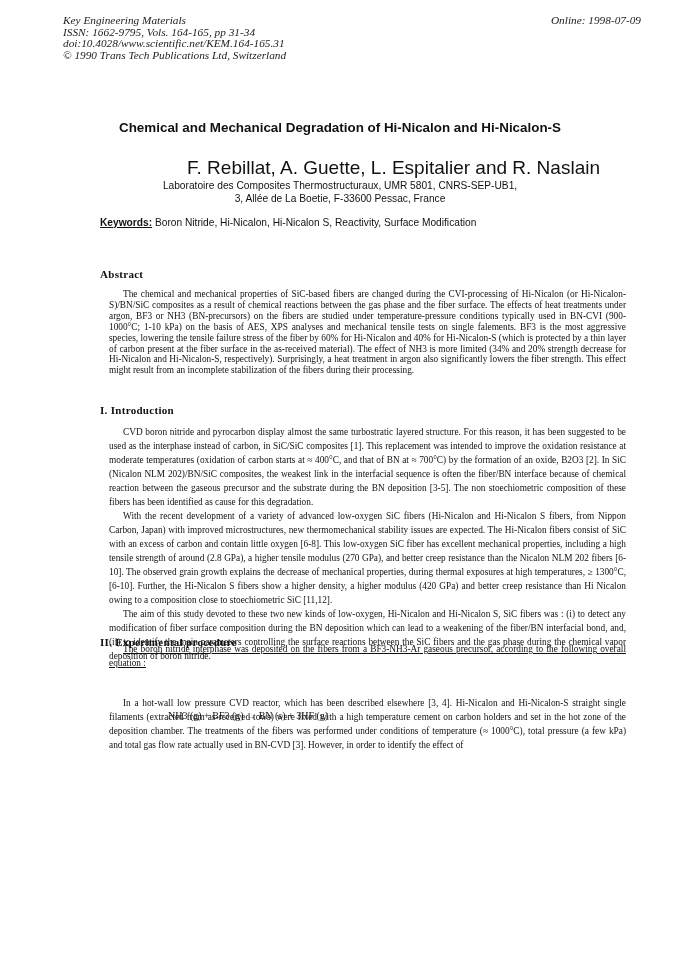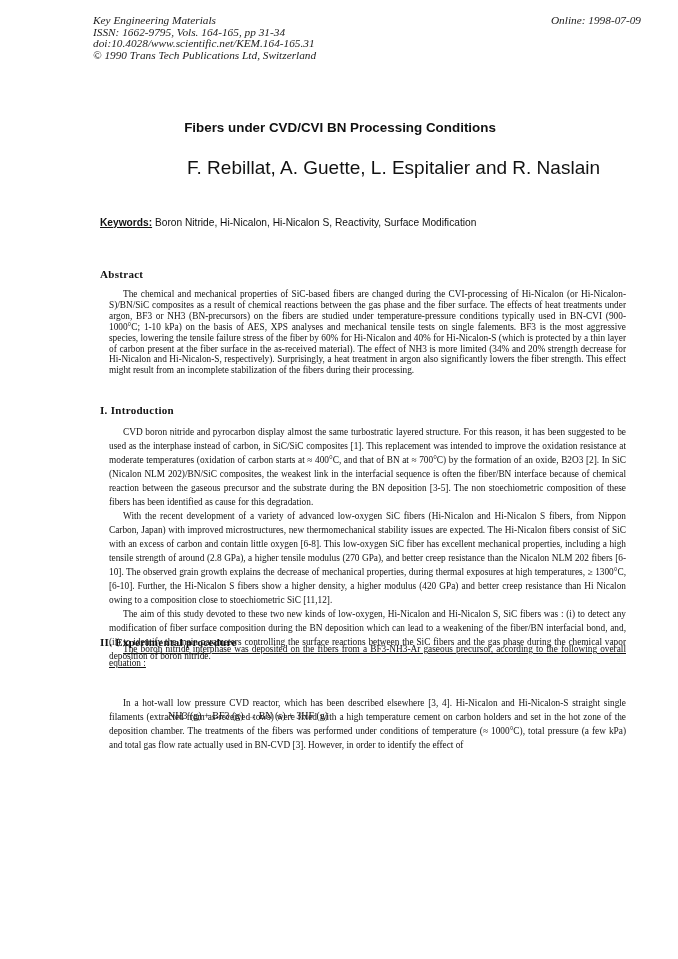--- a/index.html
+++ b/index.html
@@ -1,18 +1,18 @@
 <!DOCTYPE html>
 <html><head>
 <meta charset="utf-8">
 <style>
   html, body { margin:0; padding:0; background:#ffffff; }
   body { width:678px; height:959px; position:relative; overflow:hidden; color:#111; }
   .hdr { position:absolute; font-family:"Liberation Serif", serif; font-style:italic; font-size:11.3px; line-height:11.5px; color:#222; }
-  .hdr-left { left:63px; top:15px;margin-left:30px; }
+  .hdr-left { left:63px; top:15px; }
   .hdr-right { right:37px; top:15px; }
   .title { position:absolute; left:80px; width:520px; top:120px; text-align:center; font-family:"Liberation Sans", sans-serif; font-weight:bold; font-size:13.4px; line-height:16.5px; color:#111; }
   .authors { position:absolute; left:80px; width:520px; top:159px; text-align:right; font-family:"Liberation Sans", sans-serif; font-size:19px; line-height:17px; }
   .affil { position:absolute; left:80px; width:520px; top:180px; text-align:center; font-family:"Liberation Sans", sans-serif; font-size:10.2px; line-height:12.5px; }
   .keywords { position:absolute; left:100px; top:217px; font-family:"Liberation Sans", sans-serif; font-size:10.2px; line-height:12px; }
   .keywords .kl { font-weight:bold; text-decoration:underline; }
   .h { position:absolute; left:100px; font-family:"Liberation Serif", serif; font-weight:bold; font-size:11px; letter-spacing:0.3px; }
   .para { position:absolute; left:100px; width:517px; font-family:"Liberation Serif", serif; font-size:9.3px; line-height:10.9px; text-align:justify;margin-left:9px; }
   .para p { margin:0; text-indent:14px; }
   .intro { line-height:14px; }
@@ -23,26 +23,28 @@
 
 <div class="hdr hdr-left">
   <div>Key Engineering Materials</div>
   <div>ISSN: 1662-9795, Vols. 164-165, pp 31-34</div>
   <div>doi:10.4028/www.scientific.net/KEM.164-165.31</div>
   <div>© 1990 Trans Tech Publications Ltd, Switzerland</div>
 </div>
 <div class="hdr hdr-right">Online: 1998-07-09</div>
 
 <div class="title">
-  <div>Fibers under CVD/CVI BN Processing Conditions</div>
+  <div>Chemical and Mechanical Degradation of Hi-Nicalon and Hi-Nicalon-S</div>
 </div>
 
 <div class="authors">F. Rebillat, A. Guette, L. Espitalier and R. Naslain</div>
 
 <div class="affil">
+  <div>Laboratoire des Composites Thermostructuraux, UMR 5801, CNRS-SEP-UB1,</div>
+  <div>3, Allée de La Boetie, F-33600 Pessac, France</div>
 </div>
 
 <div class="keywords">
   <span class="kl">Keywords:</span><span> Boron Nitride, Hi-Nicalon, Hi-Nicalon S, Reactivity, Surface Modification</span>
 </div>
 
 <div class="h" style="top:268px;">Abstract</div>
 <div class="para" style="top:289px;">
   <p>The chemical and mechanical properties of SiC-based fibers are changed during the CVI-processing of Hi-Nicalon (or Hi-Nicalon-S)/BN/SiC composites as a result of chemical reactions between the gas phase and the fiber surface. The effects of heat treatments under argon, BF3 or NH3 (BN-precursors) on the fibers are studied under temperature-pressure conditions typically used in BN-CVI (900-1000°C; 1-10 kPa) on the basis of AES, XPS analyses and mechanical tensile tests on single falements. BF3 is the most aggressive species, lowering the tensile failure stress of the fiber by 60% for Hi-Nicalon and 40% for Hi-Nicalon-S (which is protected by a thin layer of carbon present at the fiber surface in the as-received material). The effect of NH3 is more limited (34% and 20% strength decrease for Hi-Nicalon and Hi-Nicalon-S, respectively). Surprisingly, a heat treatment in argon also significantly lowers the fiber strength. This effect might result from an incomplete stabilization of the fibers during their processing.</p>
 </div>

